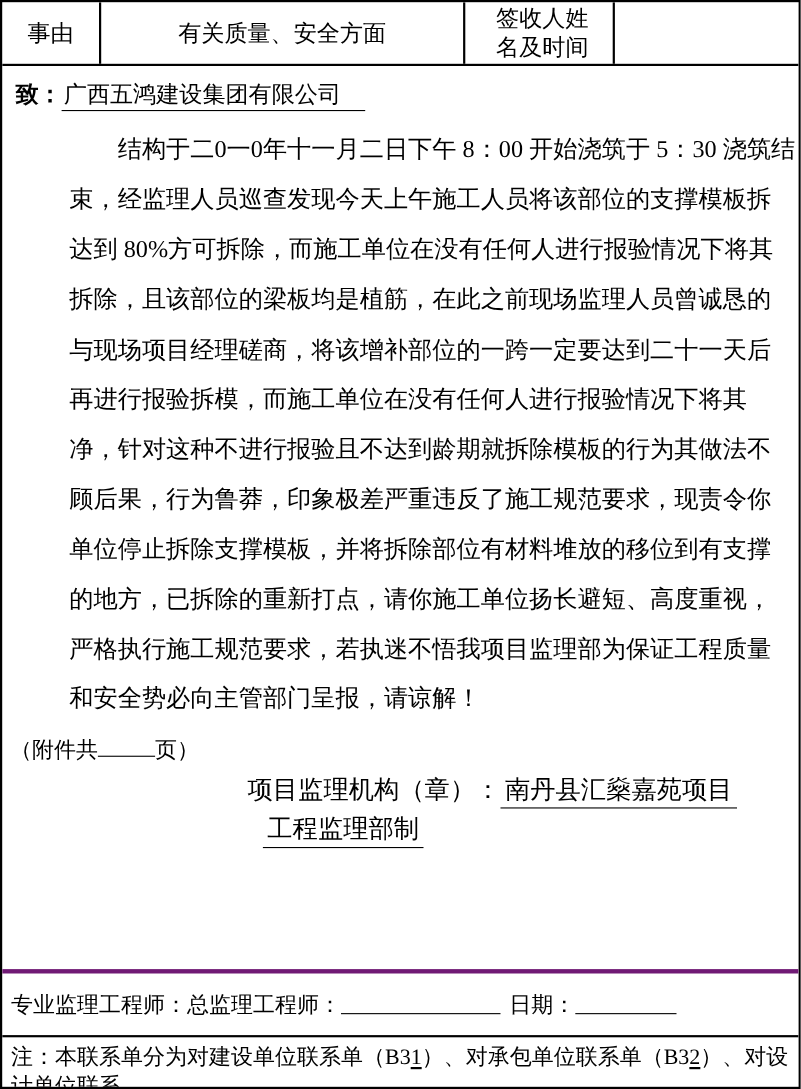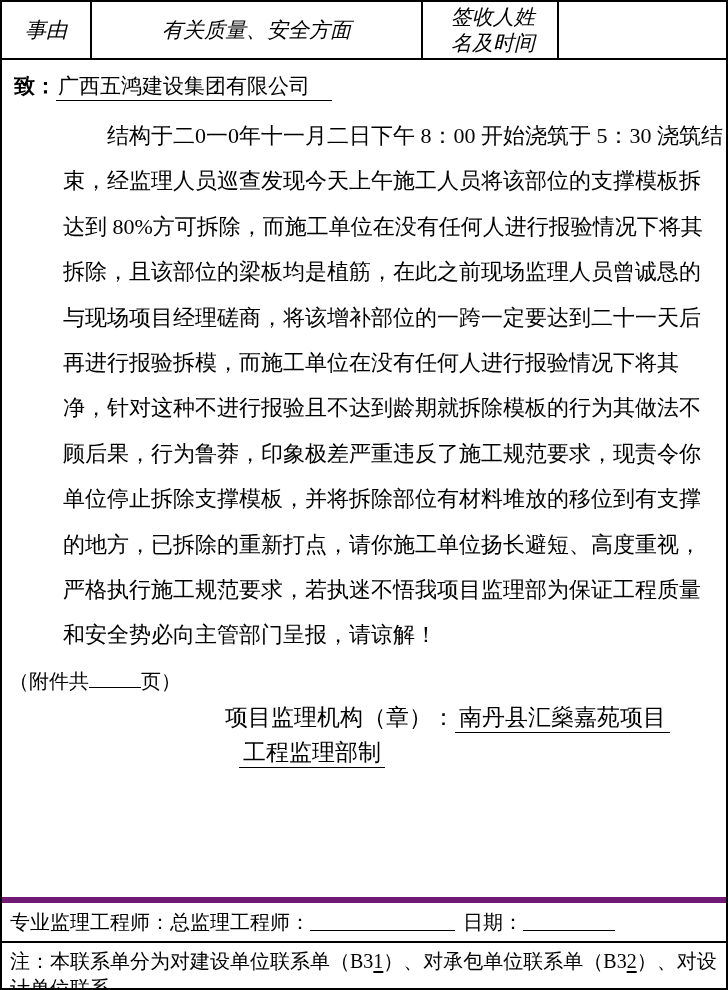--- a/index.html
+++ b/index.html
@@ -13,21 +13,20 @@
     width: 728px; height: 990px;
     border: 2px solid #000;
     background: #fff;
     display: flex; flex-direction: column;
     overflow: hidden;
   }
   
   .header-row {
     display: flex; height: 58px; border-bottom: 2px solid #000;
     font-size: 21px;
-    font-style: italic;
   }
   .hcell { display: flex; align-items: center; justify-content: center; }
   .hc1 { width: 90px; border-right: 2px solid #000; }
   .hc2 { width: 331px; border-right: 2px solid #000; }
   .hc3 { width: 136px; border-right: 2px solid #000;
          flex-direction: column; line-height: 26px; justify-content: center;
          align-items: flex-start; padding-left: 28px; }
   .hc4 { flex: 1; }
   
   .main { flex: 1; position: relative; }
@@ -63,24 +62,24 @@
     border-bottom: 1px solid #000;
     height: 18px;
     vertical-align: baseline;
   }
   .blank.w52 { width: 52px; }
   .blank.w145 { width: 145px; }
   .blank.w92 { width: 92px; }
   .org { margin-top: 6px; font-size: 23px; }
   .org-line1 { text-align: right; padding-right: 56px; line-height: 34px; }
   .org-line2 { text-align: center; padding-right: 104px; line-height: 36px; }
-  .u-name { border-bottom: 1px solid #000; padding: 0 4px 2px 4px; }
+  .u-name { border-bottom: 1px solid #000; padding: 0 4px 2px 4px; font-family: Liberation Mono, monospace; }
   
   .sig-row {
-    height: 44px; border-top: 6px solid #701a75;
+    height: 60px; border-top: 4px solid #701a75;
     display: flex; align-items: center;
     padding-left: 8px;
     font-size: 20px;
     flex-shrink: 0;
   }
   .sig-name {
     display: inline-block; width: 168px; text-align: center;
     border-bottom: 1px solid #000; padding-bottom: 2px;
     margin-right: 22px; letter-spacing: 2px;
   }

